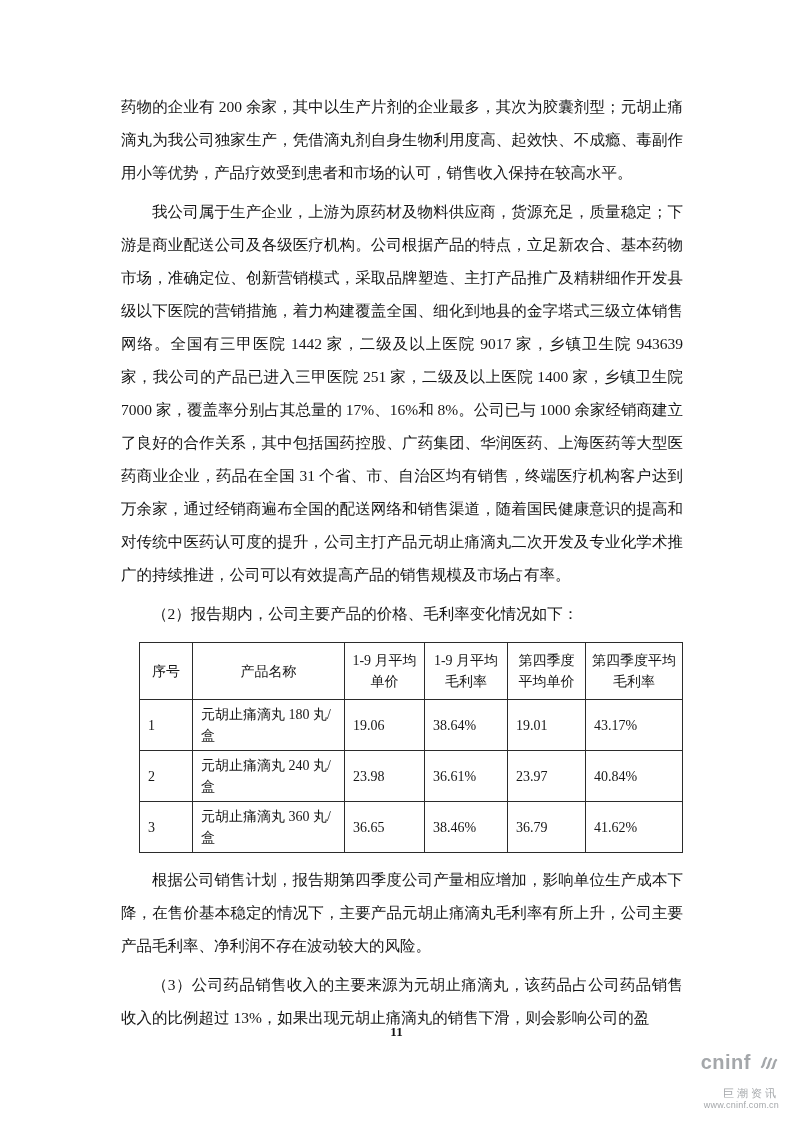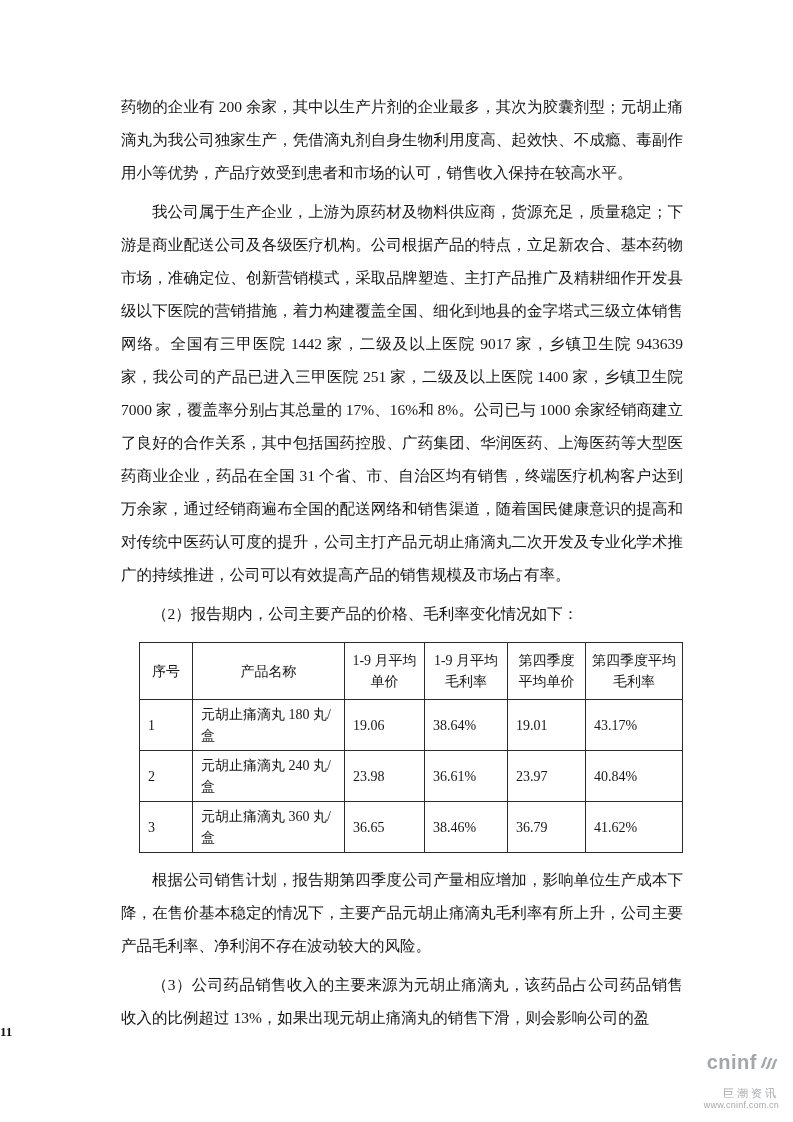--- a/index.html
+++ b/index.html
@@ -60,40 +60,41 @@
   .col-p1    { width: 80px; }
   .col-m1    { width: 83px; }
   .col-p2    { width: 78px; }
   .col-m2    { width: 97px; }
 
   .page-number {
     position: absolute;
     left: 0;
     top: 1024px;
     width: 100%;
+    text-align: center;
     font-size: 13px;
     font-weight: bold;
     font-family: "Liberation Serif", "DejaVu Serif", serif;
     color: #111111;
   }
 
   .footer-logo {
     position: absolute;
     right: 14px;
     bottom: 12px;
     text-align: right;
     color: #a4a7aa;
     font-family: "Liberation Sans", "DejaVu Sans", sans-serif;
     line-height: 1.15;
   }
   .logo-row {
     display: flex;
     align-items: flex-end;
     justify-content: flex-end;
-    gap: 2px;
+    gap: 8px;
   }
   .logo-text {
     font-size: 20px;
     font-weight: bold;
     letter-spacing: 0.5px;
     color: #a4a7aa;
   }
   .logo-wave { display: inline-block; margin-bottom: 1px; }
   .logo-cn {
     font-size: 11px;

